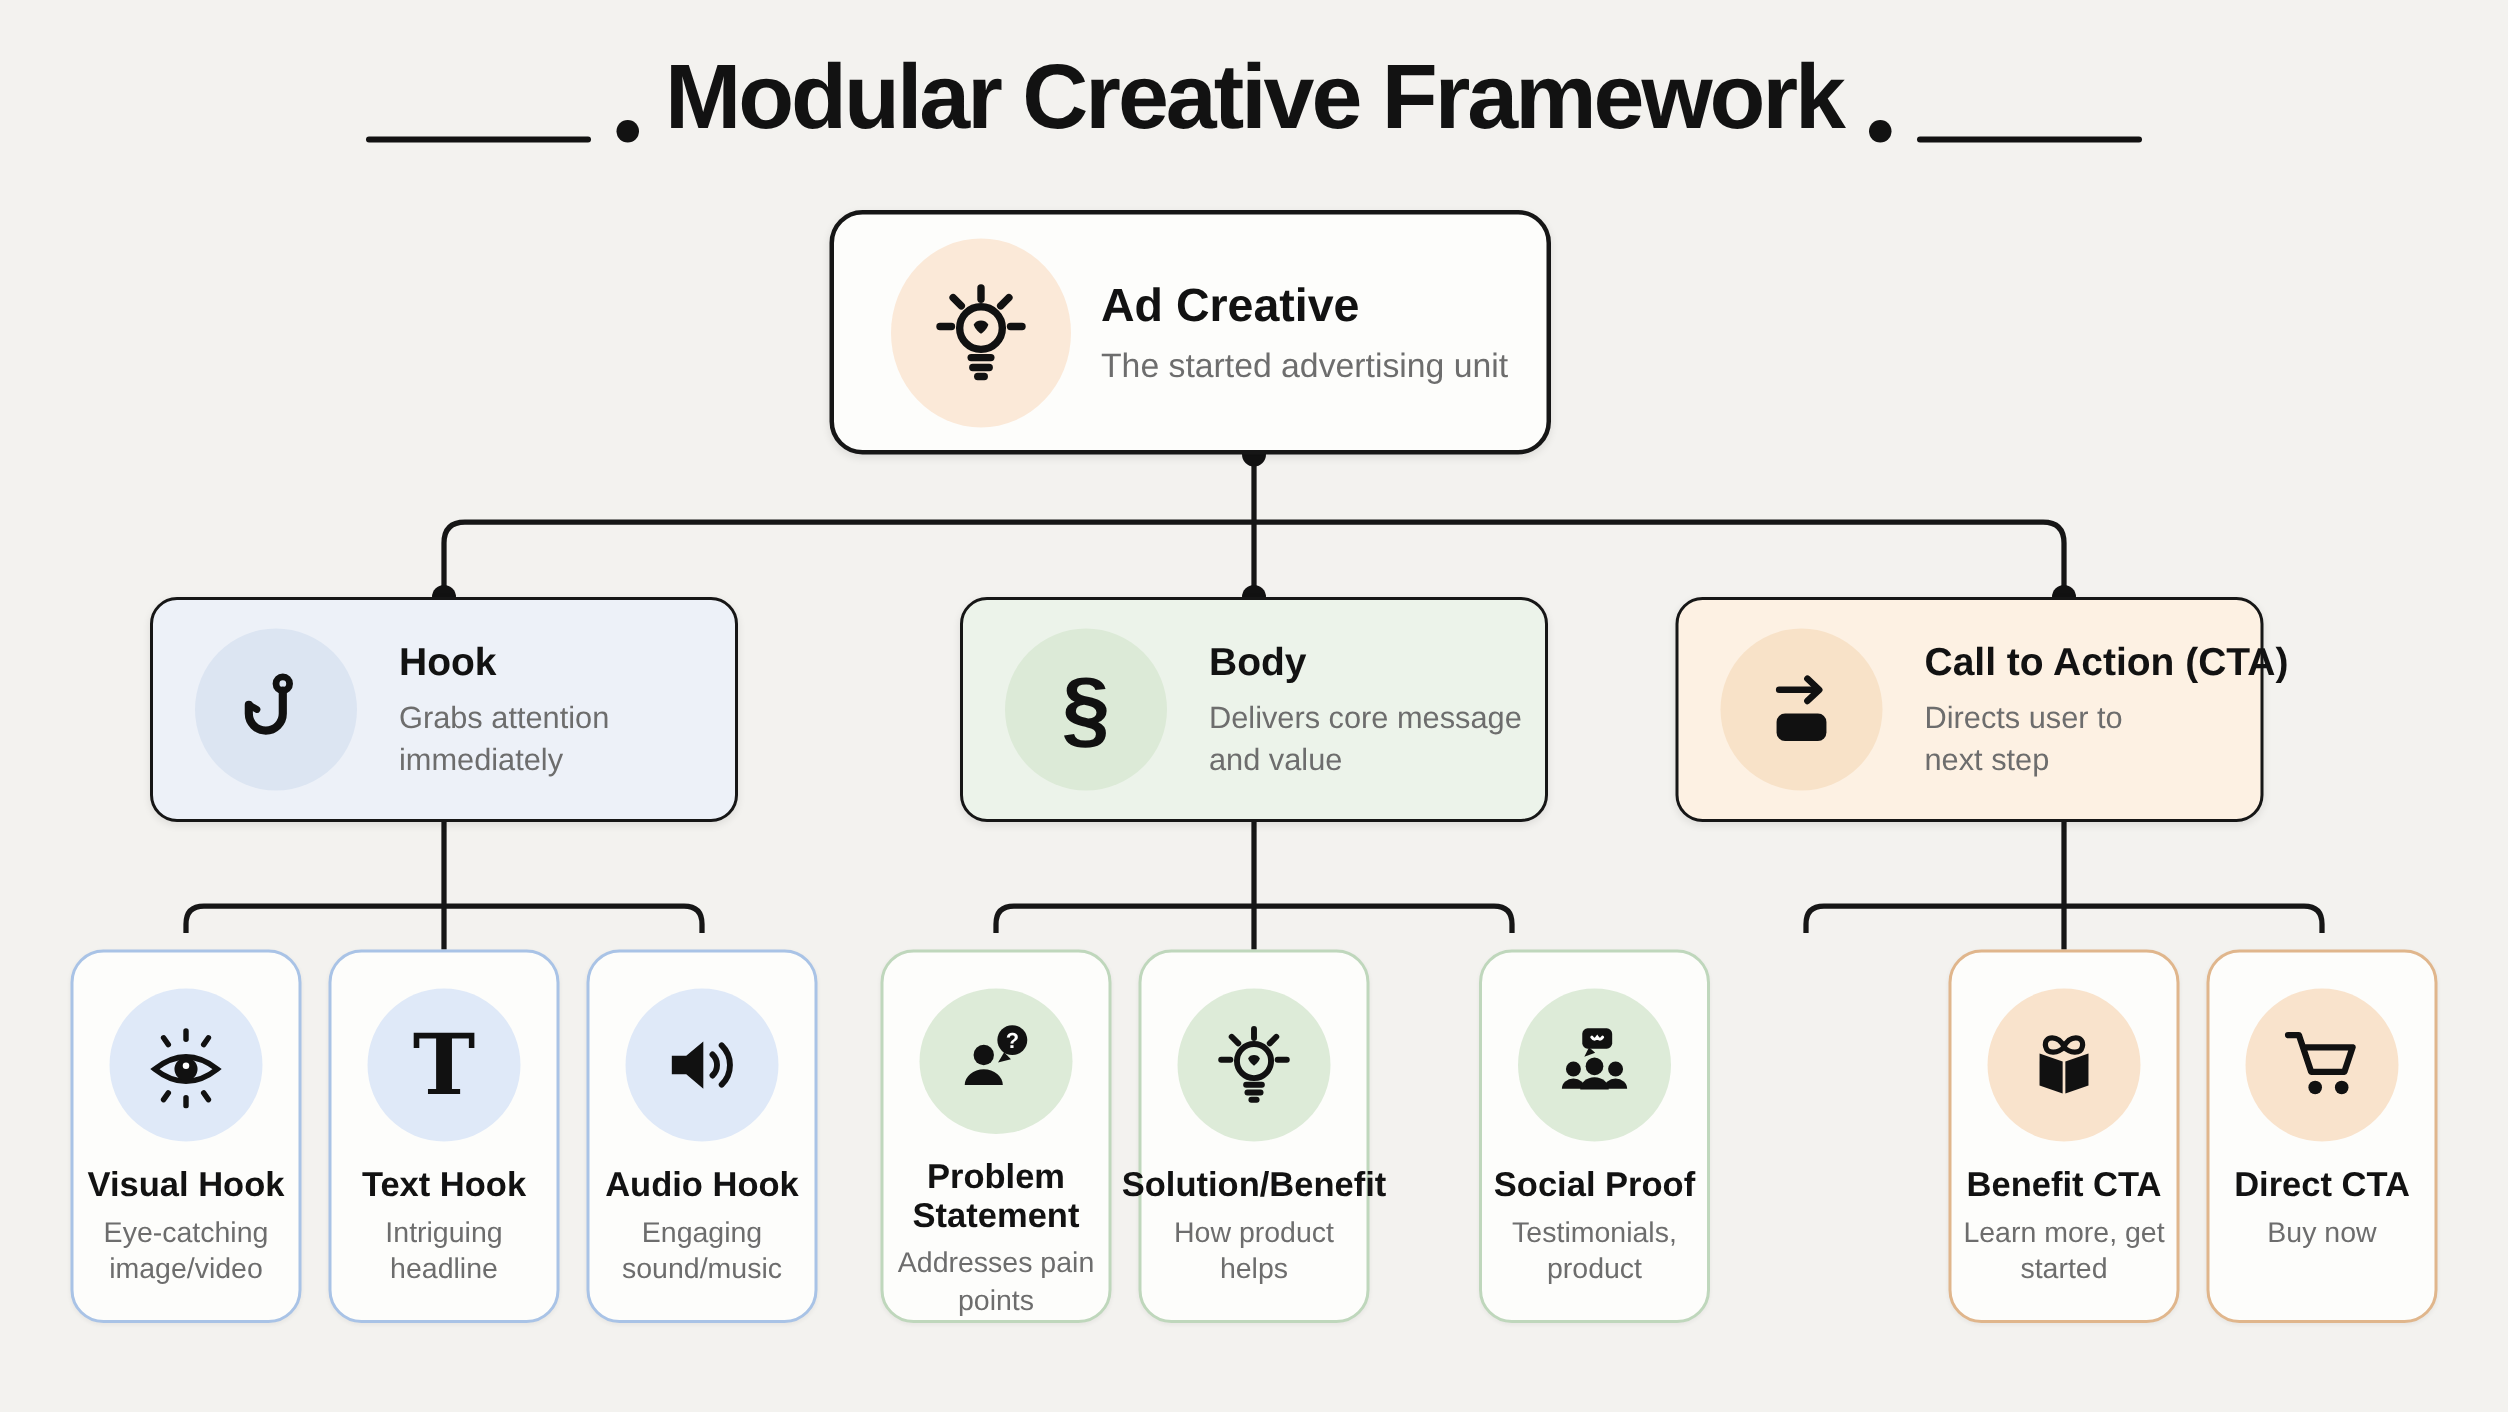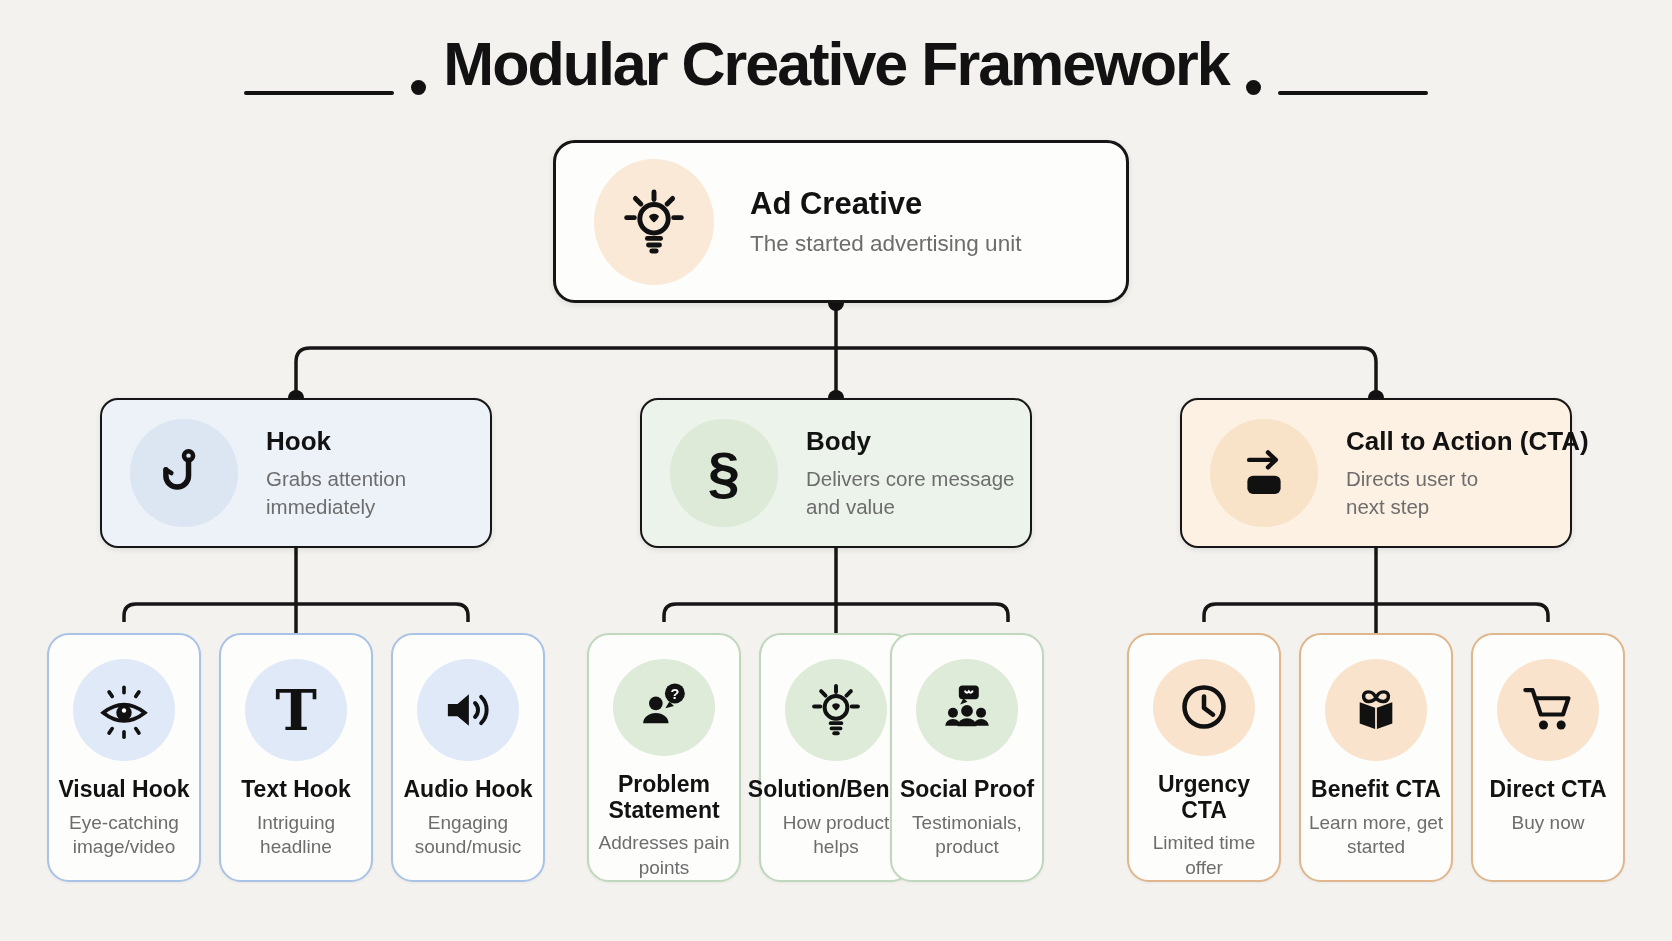--- a/index.html
+++ b/index.html
@@ -20,46 +20,46 @@
   .tline{width:150px;height:4px;background:var(--ink);border-radius:2px;}
   .tdot{width:15px;height:15px;background:var(--ink);border-radius:50%;}
 
   
   .node{position:absolute;display:flex;align-items:center;border:3px solid #161616;background:var(--card-bg);
         box-shadow:0 2px 6px rgba(0,0,0,.09);z-index:1;}
   .node .circle{border-radius:50%;display:flex;align-items:center;justify-content:center;flex:0 0 auto;}
   .node h2{font-weight:700;color:var(--ink);}
   .node p{color:var(--muted);}
 
-  .root{left:553px;top:140px;width:576px;height:163px;border-radius:22px;padding-left:38px;gap:36px;}
+  .root{left:553px;top:140px;width:481px;height:163px;border-radius:22px;padding-left:38px;gap:20px;}
   .root .circle{width:120px;height:126px;background:var(--root-circle);}
   .root h2{font-size:31px;margin-bottom:9px;}
   .root p{font-size:22.5px;}
 
   .branch{top:398px;width:392px;height:150px;border-radius:18px;padding-left:28px;gap:28px;border-width:2.8px;}
   .branch .circle{width:108px;height:108px;}
   .branch h2{font-size:26px;margin-bottom:8px;}
   .branch p{font-size:20.5px;line-height:1.32;}
   .b0{left:100px;background:var(--hook-bg);}  .b0 .circle{background:var(--hook-circle);}  .b0 p{max-width:185px;}
   .b1{left:640px;background:var(--body-bg);}  .b1 .circle{background:var(--body-circle);}  .b1 p{max-width:230px;}
-  .b2{left:1180px;background:var(--cta-bg);}  .b2 .circle{background:var(--cta-circle);}  .b2 p{max-width:170px;}
+  .b2{left:1117px;background:var(--cta-bg);}  .b2 .circle{background:var(--cta-circle);}  .b2 p{max-width:170px;}
   .b2 h2{white-space:nowrap;}
 
   
   .card{position:absolute;top:633px;width:154px;height:249px;background:var(--card-bg);border:2px solid #ccc;
         border-radius:22px;display:flex;flex-direction:column;align-items:center;padding-top:24px;text-align:center;
         box-shadow:0 1px 3px rgba(0,0,0,.05);z-index:1;}
   .card .circle{width:102px;height:102px;border-radius:50%;display:flex;align-items:center;justify-content:center;}
   .card h3{font-size:23px;font-weight:700;color:var(--ink);line-height:1.12;margin-top:16px;padding:0 4px;}
   .card p{font-size:19px;color:var(--muted);line-height:1.28;margin-top:8px;padding:0 7px;}
   .g0{border-color:var(--hook-border);} .g0 .circle{background:var(--hook-leaf-circle);}
   .g1{border-color:var(--body-border);} .g1 .circle{background:var(--body-leaf-circle);}
   .g2{border-color:var(--cta-border);}  .g2 .circle{background:var(--cta-leaf-circle);}
   .c00{left:47px;} .c01{left:219px;} .c02{left:391px;}
-  .c10{left:587px;} .c11{left:759px;} .c12{left:890px;}
+  .c10{left:587px;} .c11{left:759px;} .c12{left:986px;}
   .c20{left:1127px;} .c21{left:1299px;} .c22{left:1471px;}
 
   .glyph-section{font-size:58px;font-weight:700;color:#111;line-height:1;}
   .glyph-serif-t{font-family:"DejaVu Serif","Liberation Serif",serif;font-size:56px;font-weight:700;color:#111;line-height:1;}
 </style>
 </head>
 <body>
 
 <div class="canvas">
 
@@ -243,30 +243,20 @@
         <circle cx="47.5" cy="35" r="5.5" fill="#111"></circle>
         <path d="M39 49.5 a8.5 7.5 0 0 1 17 0 Z" fill="#111"></path>
         <circle cx="32" cy="33" r="6.5" fill="#111"></circle>
         <path d="M21.5 50 a10.5 9 0 0 1 21 0 Z" fill="#111"></path>
       </svg>
     </div>
     <h3>Social Proof</h3>
     <p>Testimonials, product</p>
   </section>
 
-  <section class="card g2 c20">
-    <div class="circle">
-      <svg viewBox="0 0 64 64" width="58" height="58">
-        <circle cx="32" cy="32" r="21.5" fill="none" stroke="#111" stroke-width="5"></circle>
-        <path d="M32 20.5 V33 l10 7.5" fill="none" stroke="#111" stroke-width="5" stroke-linecap="round" stroke-linejoin="round"></path>
-      </svg>
-    </div>
-    <h3>Urgency CTA</h3>
-    <p>Limited time offer</p>
-  </section>
 
   <section class="card g2 c21">
     <div class="circle">
       <svg viewBox="0 0 64 64" width="58" height="58">
         <g fill="none" stroke="#111" stroke-width="3.8">
           <path d="M32 19 c-3 -9.5 -15.5 -9 -13.5 -0.5 c1.4 6 9.5 4.7 13.5 0.5 z"></path>
           <path d="M32 19 c3 -9.5 15.5 -9 13.5 -0.5 c-1.4 6 -9.5 4.7 -13.5 0.5 z"></path>
         </g>
         <path d="M14 23.5 L31 29.5 V53 L14 47 Z" fill="#111"></path>
         <path d="M50 23.5 L33 29.5 V53 L50 47 Z" fill="#111"></path>

